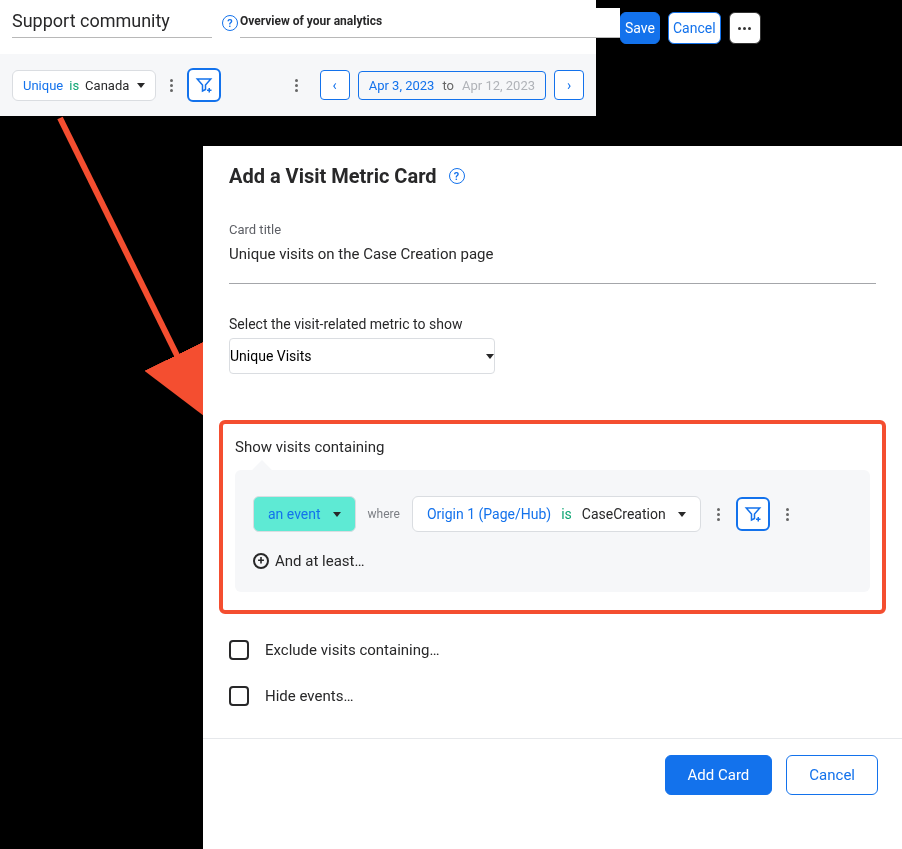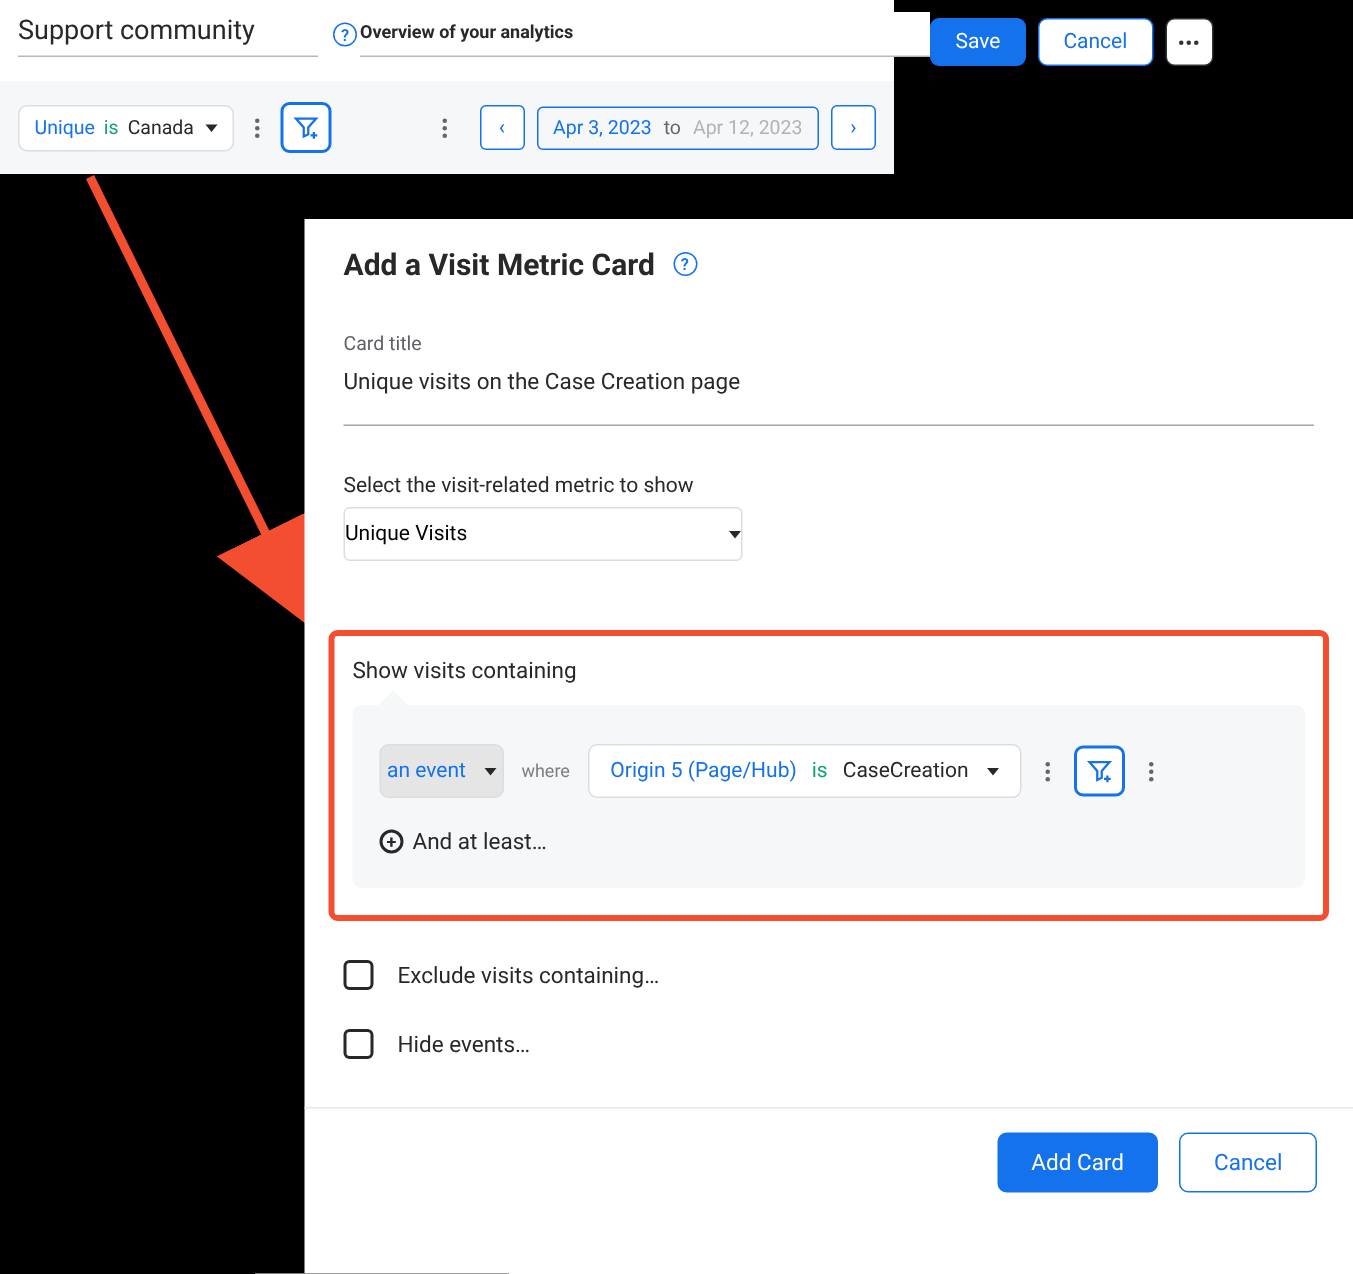--- a/index.html
+++ b/index.html
@@ -6,21 +6,21 @@
 body{background:#000;width:902px;height:849px;position:relative;overflow:hidden}
 
 .top-panel{position:absolute;left:0;top:0;width:596px;background:#fff}
 .hdr{display:flex;align-items:flex-start;padding:8px 12px 0;justify-content:space-between}
 .hdr-left{display:flex;flex:1;gap:2px}
 .title-row{display:flex;align-items:center;gap:10px}
 .title-input{font-size:18px;color:#282829;border:none;border-bottom:1px solid #b8b8b8;padding:2px 0 6px;width:200px;outline:none}
 .help-ic{width:16px;height:16px;border:1.5px solid #1372ec;border-radius:50%;color:#1372ec;font-size:11px;display:flex;align-items:center;justify-content:center;font-weight:600}
 .sub-input{font-size:12px;font-weight:700;color:#282829;border:none;border-bottom:1px solid #b8b8b8;padding:2px 0 6px;width:380px;outline:none}
 .hdr-btns{display:flex;align-items:center;gap:8px;padding-top:4px}
-.btn{border-radius:6px;padding:7px 16px;font-size:14px;cursor:pointer;border:1px solid transparent}
+.btn{border-radius:6px;padding:7px 4px;font-size:14px;cursor:pointer;border:1px solid transparent}
 .btn-primary{background:#1372ec;color:#fff;border-color:#1372ec}
 .btn-outline{background:#fff;color:#1372ec;border:1px solid #1372ec}
 .sq-btn{width:32px;height:32px;border:1px solid #333;border-radius:6px;display:flex;align-items:center;justify-content:center;background:#fff;cursor:pointer}
 .dots3{display:flex;gap:2px}
 .dots3 span{width:3px;height:3px;border-radius:50%;background:#333}
 
 .filter-bar{background:#f6f7f9;padding:14px 12px;display:flex;align-items:center;gap:10px;margin-top:10px}
 .pill{background:#fff;border:1px solid #dadde1;border-radius:6px;padding:7px 10px;display:flex;align-items:center;gap:6px;font-size:13px}
 .pill .f-name{color:#1372ec}
 .pill .f-op{color:#0fa574}
@@ -46,21 +46,21 @@
 .text-input{width:100%;border:none;border-bottom:1px solid #a4a6aa;font-size:15px;padding:4px 0 20px;outline:none;color:#282829}
 .sect{margin-top:32px}
 .select-box{border:1px solid #dadde1;border-radius:4px;padding:9px 0;display:flex;align-items:center;justify-content:space-between;width:266px;cursor:pointer;font-size:14px;margin-top:6px}
 .visits-section{margin-top:46px}
 .visits-lbl{font-size:15px;color:#282829;margin-bottom:14px}
 
 .red-frame{border:4px solid #f44e30;border-radius:6px;padding:14px 12px 18px;margin:0 -10px}
 .gray-card{background:#f6f7f9;border-radius:6px;padding:26px 18px 22px;position:relative}
 .gray-card::before{content:"";position:absolute;top:-7px;left:20px;width:14px;height:14px;background:#f6f7f9;transform:rotate(45deg)}
 .cond-row{display:flex;align-items:center;gap:12px;flex-wrap:wrap}
-.sel-sm{background:#e5e5e5;border:1px solid #dadde1;border-radius:6px;padding:9px 4px;display:flex;align-items:center;gap:10px;font-size:14px;color:#1372ec;cursor:pointer}
+.sel-sm{background:#5eead4;border:1px solid #dadde1;border-radius:6px;padding:9px 14px;display:flex;align-items:center;gap:10px;font-size:14px;color:#1372ec;cursor:pointer}
 .where-lbl{font-size:12px;color:#7b7e84}
 .cond-long{background:#fff;border:1px solid #dadde1;border-radius:6px;padding:9px 14px;display:flex;align-items:center;gap:10px;font-size:14px;cursor:pointer}
 .cond-long .c-name{color:#1372ec}
 .cond-long .c-op{color:#0fa574}
 .cond-long .c-val{color:#282829}
 .gray-vdots{color:#7d7f84}
 .and-row{display:flex;align-items:center;gap:6px;margin-top:20px;font-size:15px;color:#282829;cursor:pointer}
 .plus-c{width:16px;height:16px;border:2px solid #282829;border-radius:50%;display:flex;align-items:center;justify-content:center;font-size:12px;font-weight:700}
 
 .cb-row{display:flex;align-items:center;gap:16px;margin-top:26px;font-size:15px;color:#282829;cursor:pointer}
@@ -166,21 +166,21 @@
       <div class="red-frame">
         <div class="visits-lbl">Show visits containing</div>
         <div class="gray-card">
           <div class="cond-row">
             <div class="sel-sm">
               <span>an event</span>
               <span class="caret"></span>
             </div>
             <span class="where-lbl">where</span>
             <div class="cond-long">
-              <span class="c-name">Origin 5 (Page/Hub)</span>
+              <span class="c-name">Origin 1 (Page/Hub)</span>
               <span class="c-op">is</span>
               <span class="c-val">CaseCreation</span>
               <span class="caret"></span>
             </div>
             <div class="vdots">
                 <span></span>
                 <span></span>
                 <span></span>
               </div>
             <button class="filter-ic-btn">

